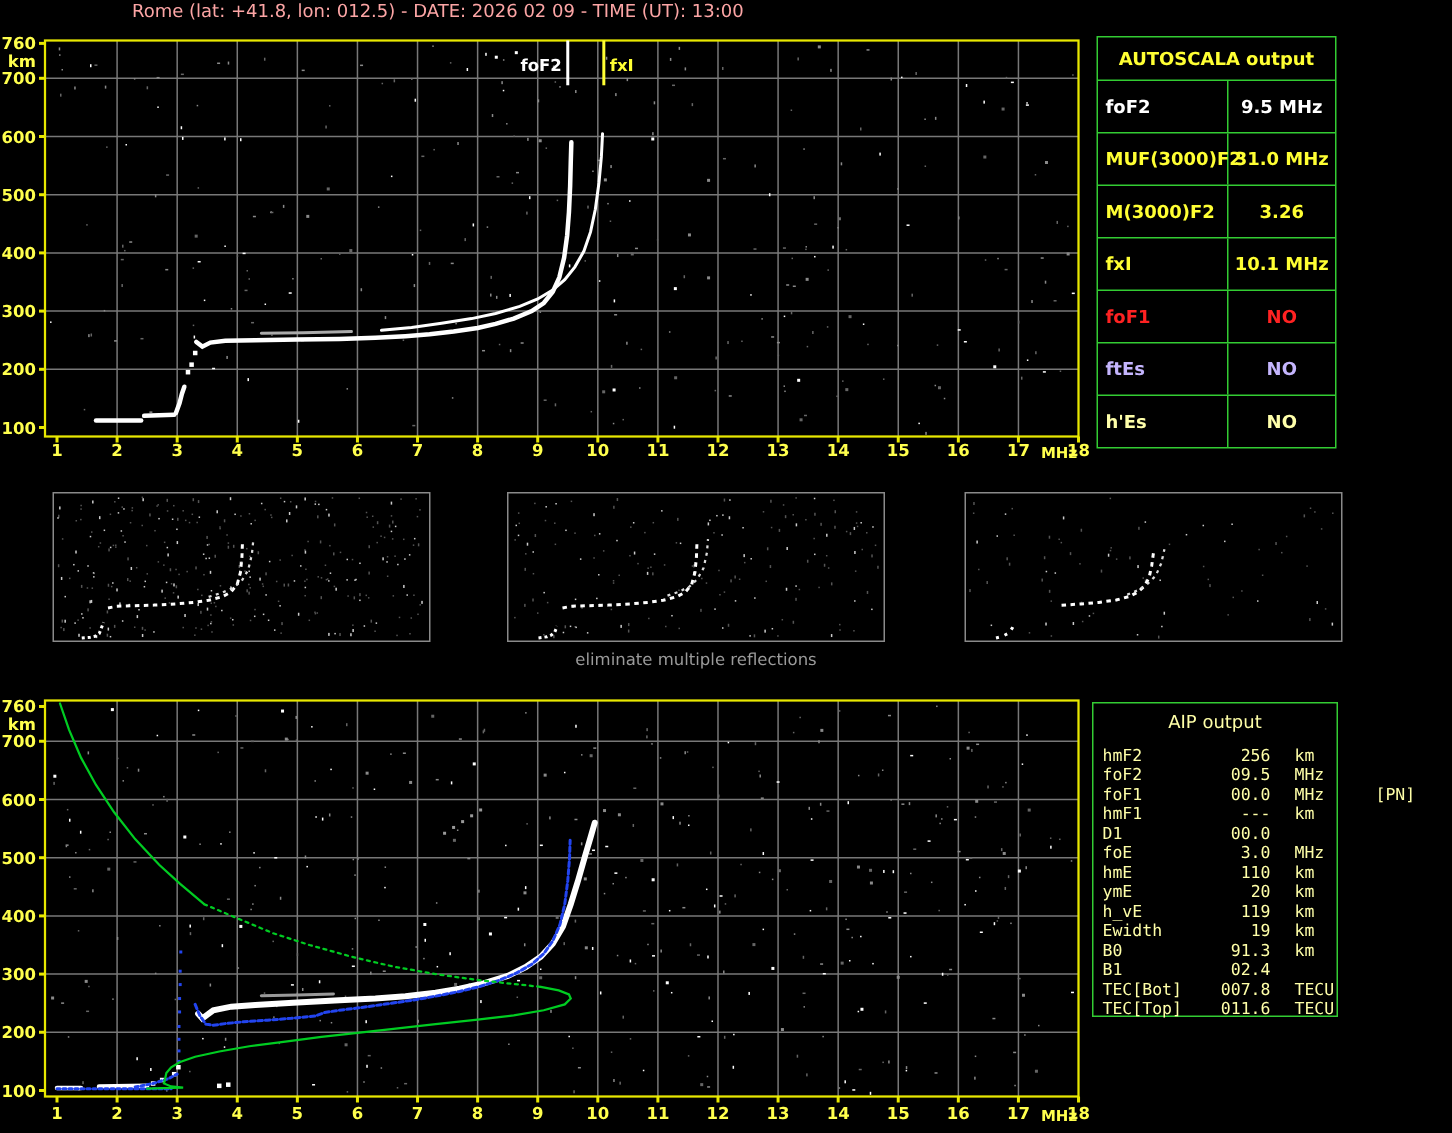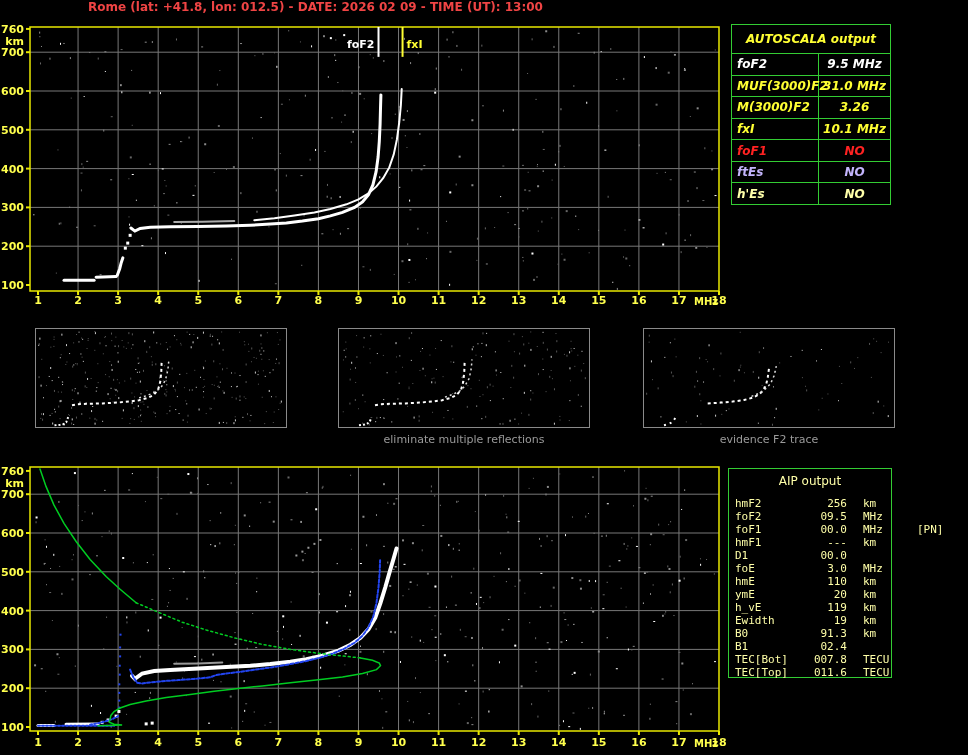--- a/index.html
+++ b/index.html
@@ -1,24 +1,24 @@
 <!DOCTYPE html>
 <html><head>
 <meta charset="utf-8">
 <style>
   html,body{margin:0;padding:0;background:#000;}
   #screen{position:relative;width:968px;height:755px;background:#000;overflow:hidden;
           font-family:"DejaVu Sans","Liberation Sans",sans-serif;}
   .abs{position:absolute;}
-  #title{left:88px;top:0px;color:#ef4444;font-size:12px;font-weight:bold;white-space:nowrap;}
+  #title{left:88px;top:0px;color:#fca5a5;font-size:12px;font-weight:normal;white-space:nowrap;}
   svg{display:block;}
 
   
-  #autoscala{left:731px;top:24px;width:160px;height:181px;border:1px solid #33cc33;
-             display:flex;flex-direction:column;box-sizing:border-box;font-style:italic;}
+  #autoscala{left:731px;top:24px;width:160px;height:275px;border:1px solid #33cc33;
+             display:flex;flex-direction:column;box-sizing:border-box;}
   #autoscala .hdr{height:28px;display:flex;align-items:center;justify-content:center;
                   color:#ffff33;font-weight:bold;font-size:12px;border-bottom:1px solid #33cc33;}
   #autoscala .row{flex:1;display:flex;border-bottom:1px solid #33cc33;font-weight:bold;font-size:12px;}
   #autoscala .row:last-child{border-bottom:none;}
   #autoscala .lab{width:81px;border-right:1px solid #33cc33;display:flex;align-items:center;padding-left:5px;}
   #autoscala .val{flex:1;display:flex;align-items:center;justify-content:center;}
 
   
   .thumb{width:252px;height:100px;border:1px solid #8a8a8a;top:328px;background:#000;box-sizing:border-box;}
   .thumb-cap{top:433px;width:254px;text-align:center;color:#9a9a9a;font-size:11px;}
@@ -1052,21 +1052,20 @@
         <rect x="99.92574637755752" y="43.25697228638455" width="1" height="1" fill="#555555"></rect>
         <rect x="197.25022258143872" y="54.001297630835325" width="1" height="1" fill="#555555"></rect>
         <rect x="63.048236980102956" y="32.24641107558273" width="1" height="1" fill="#555555"></rect>
         <path d="M63.7 74.5 L76.9 73.6 L88.5 72.6 L100.2 71.0 L109.0 68.6 L114.8 65.6 L119.2 61.5 L122.1 55.9 L123.8 48.2 L125.0 39.3" fill="none" stroke="#ffffff" stroke-width="2" stroke-dasharray="3,3"></path>
         <path d="M107.5 67.4 L114.8 64.4 L120.6 60.7 L126.5 54.8 L130.1 46.7 L132.3 37.1" fill="none" stroke="#dddddd" stroke-width="1.5" stroke-dasharray="2,3"></path>
         <path d="M20.0 96.3 L24.3 95.2 L28.7 92.9 L30.9 89.6 L32.4 86.6" fill="none" stroke="#ffffff" stroke-width="2" stroke-dasharray="2,4"></path>
       </svg>
     </div>
 
   <div class="thumb-cap abs" style="left:337px;">eliminate multiple reflections</div>
-  <div class="thumb-cap abs" style="left:642px;">evidence F2 trace</div>
 
   <svg id="chart-bottom" class="abs" width="730" height="303" style="left: 0px; top: 452px;">
       <line x1="78.06" y1="15" x2="78.06" y2="279" stroke="#787878" stroke-width="1"></line>
       <line x1="118.12" y1="15" x2="118.12" y2="279" stroke="#787878" stroke-width="1"></line>
       <line x1="158.18" y1="15" x2="158.18" y2="279" stroke="#787878" stroke-width="1"></line>
       <line x1="198.24" y1="15" x2="198.24" y2="279" stroke="#787878" stroke-width="1"></line>
       <line x1="238.3" y1="15" x2="238.3" y2="279" stroke="#787878" stroke-width="1"></line>
       <line x1="278.36" y1="15" x2="278.36" y2="279" stroke="#787878" stroke-width="1"></line>
       <line x1="318.42" y1="15" x2="318.42" y2="279" stroke="#787878" stroke-width="1"></line>
       <line x1="358.48" y1="15" x2="358.48" y2="279" stroke="#787878" stroke-width="1"></line>

